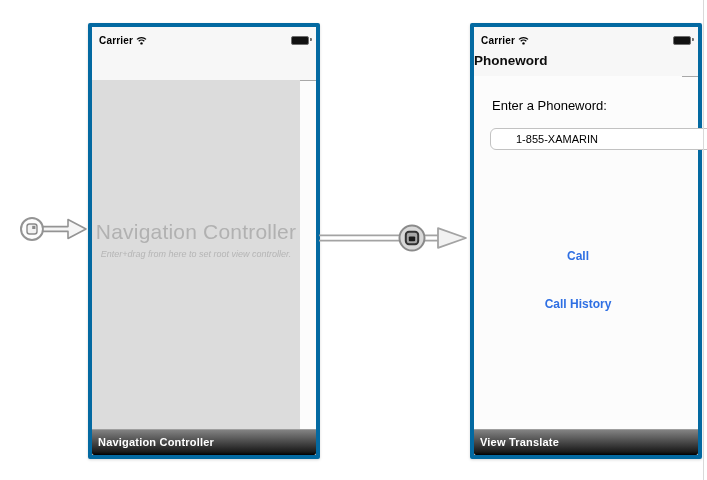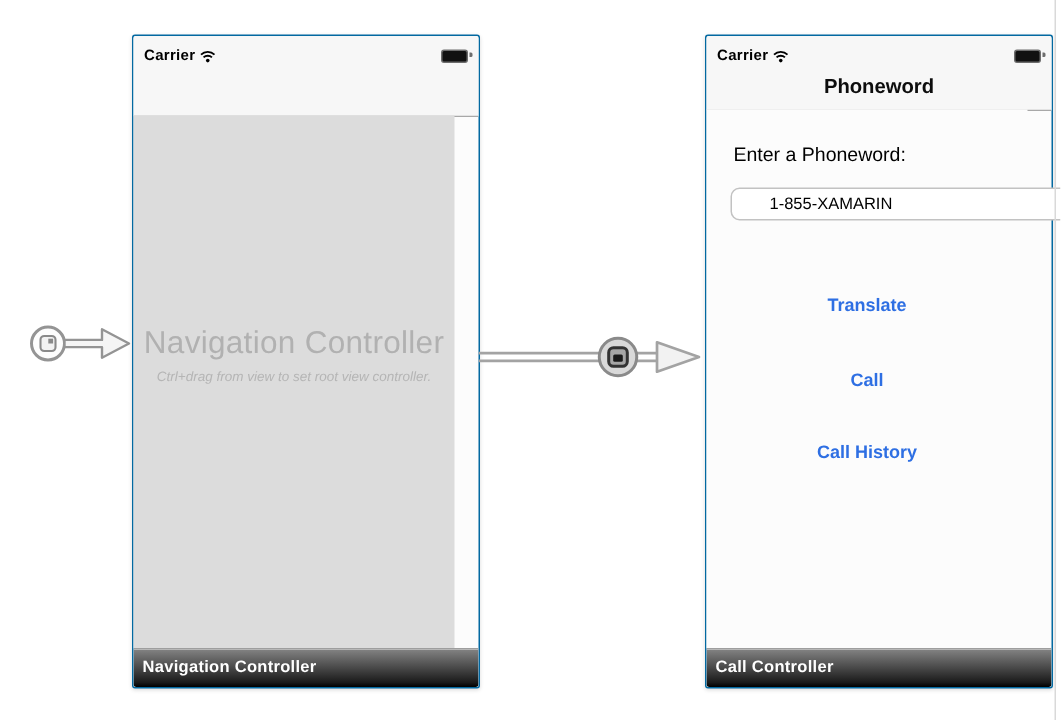--- a/index.html
+++ b/index.html
@@ -5,42 +5,42 @@
   html,body { margin:0; padding:0; background:#ffffff; }
   .canvas {
     position:relative; width:707px; height:480px; background:#ffffff;
     font-family:"Liberation Sans", sans-serif; overflow:hidden;
   }
   .edge-right { position:absolute; left:703px; top:0; width:1px; height:480px; background:#d9d9d9; }
 
   
   .phone {
     position:absolute; top:23px; width:232px; height:436px; box-sizing:border-box;
-    background:#fcfcfc; border:1px solid #0369a1; border-radius:2px;
+    background:#fcfcfc; border:4px solid #0369a1; border-radius:2px;
     box-shadow:0 1px 3px rgba(0,0,0,0.15);
   }
   .phone.left  { left:88px; }
   .phone.right { left:470px; }
 
   .phone-header { position:absolute; left:0; right:0; top:0; background:#f7f7f7; border-bottom:1px solid #a8a8a8; border-radius:2px 2px 0 0; }
   .phone.left  .phone-header { height:53px; }
   .phone.right .phone-header { height:49px; }
 
   .statusbar {
     position:absolute; left:0; right:0; top:0; height:16px; padding:5px 7px 0 7px;
     display:flex; align-items:center; justify-content:space-between;
   }
   .carrier-wrap { display:flex; align-items:center; gap:3px; }
   .carrier-label { font-size:10px; font-weight:bold; color:#000; letter-spacing:0.2px; }
 
   .battery { position:relative; width:16px; height:7px; background:#111; border:1px solid #6d6d6d; border-radius:2px; }
   .battery::after { content:""; position:absolute; right:-3.5px; top:1px; width:2px; height:3.5px; background:#6d6d6d; border-radius:0 1px 1px 0; }
 
   .nav-title {
-    position:absolute; left:0; right:0; top:26px; text-align:center;
+    position:absolute; left:0; right:0; top:26px; 
     font-size:13.5px; font-weight:bold; color:#0d0d0d;
   }
 
   .content { position:absolute; left:0; right:16px; }
   .phone.left  .content { top:53px; bottom:26px; background:#dcdcdc; }
   .phone.right .content { top:49px; bottom:26px; background:#fcfcfc; }
 
   
   .nc-placeholder { position:absolute; left:0; right:0; top:140px; text-align:center; }
   .nc-title { font-size:21px; color:#b1b1b1; letter-spacing:0.2px; }
@@ -95,21 +95,21 @@
             <path d="M2.7 5.3 a4 4 0 0 1 5.6 0" stroke="#000" fill="none" stroke-width="1.2"></path>
             <circle cx="5.5" cy="7.4" r="1.2" fill="#000"></circle>
           </svg>
         </span>
         <span class="battery"></span>
       </div>
     </div>
     <div class="content">
       <div class="nc-placeholder">
         <div class="nc-title">Navigation Controller</div>
-        <div class="nc-hint">Ctrl+drag from view to set root view controller.</div>
+        <div class="nc-hint">Enter+drag from here to set root view controller.</div>
       </div>
     </div>
     <div class="dock">
       <span>Navigation Controller</span>
     </div>
   </div>
 
   <svg class="segue-arrow" width="150" height="34" viewBox="0 0 150 34">
     <path d="M0 14.4 H81" stroke="#a3a3a3" stroke-width="1.8" fill="none"></path>
     <path d="M0 19.6 H81" stroke="#a3a3a3" stroke-width="1.8" fill="none"></path>
@@ -132,23 +132,22 @@
             <circle cx="5.5" cy="7.4" r="1.2" fill="#000"></circle>
           </svg>
         </span>
         <span class="battery"></span>
       </div>
       <div class="nav-title">Phoneword</div>
     </div>
     <div class="content">
       <div class="prompt">Enter a Phoneword:</div>
       <input class="phonefield" type="text" value="1-855-XAMARIN" style="">
-      <div class="ios-btn btn-translate">Translate</div>
       <div class="ios-btn btn-history">Call History</div>
       <div class="ios-btn btn-call">Call</div>
     </div>
     <div class="dock">
-      <span>Call Controller</span>
+      <span>View Translate</span>
     </div>
   </div>
 
   <div class="edge-right"></div>
 </div>
 
 </body></html>

